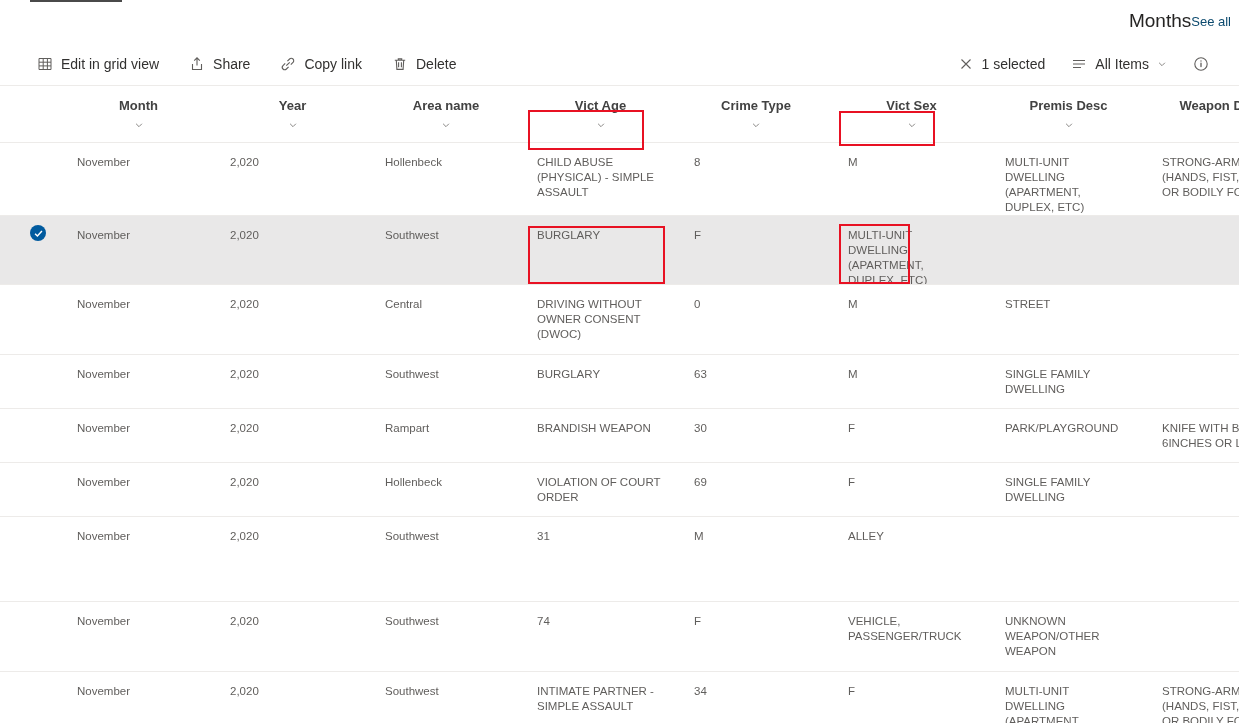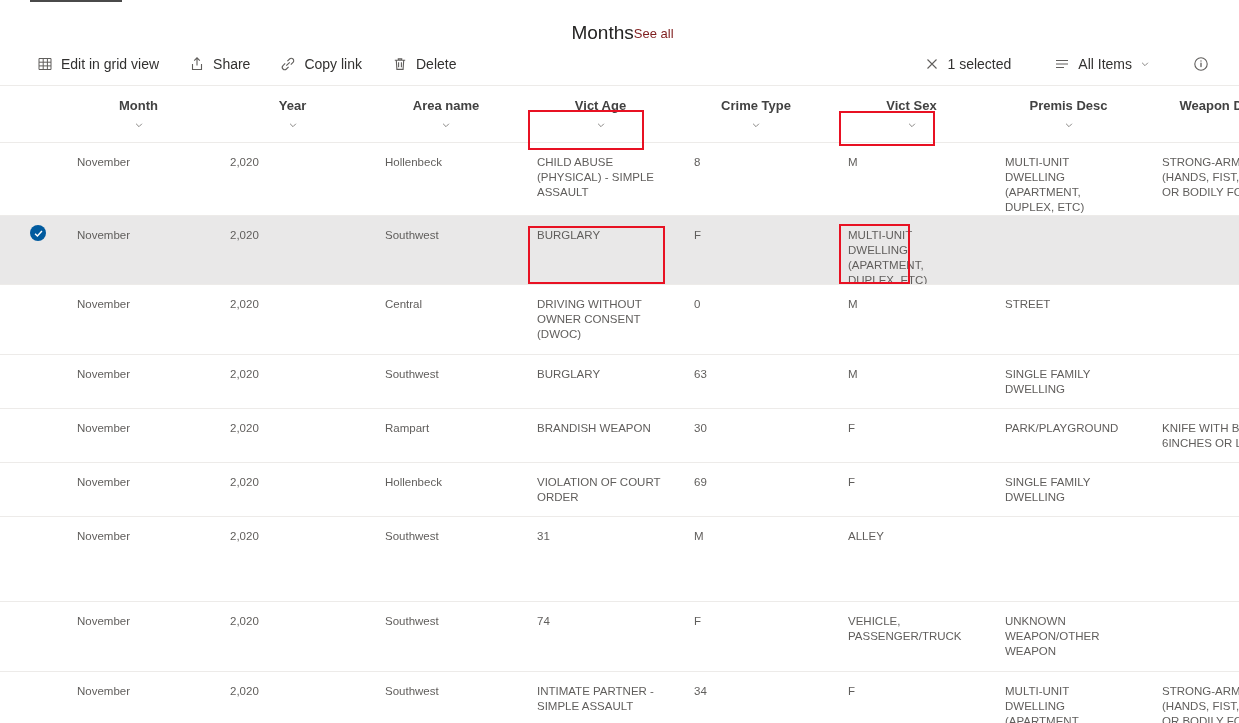--- a/index.html
+++ b/index.html
@@ -5,28 +5,28 @@
   * { margin:0; padding:0; box-sizing:border-box; }
   html,body { width:1239px; height:723px; }
   body {
     font-family:"Liberation Sans", sans-serif;
     background:#ffffff; color:#323130;
   }
   .page { position:relative; width:1239px; height:723px; overflow:hidden; background:#fff; }
 
   .crop-line { position:absolute; left:30px; top:0; width:92px; height:2px; background:#4a4a4a; }
 
-  .page-header { display:flex; justify-content:center; align-items:flex-start; padding:22px 6px 0 14px; height:32px; }
+  .page-header { display:flex; justify-content:flex-end; align-items:flex-start; padding:10px 6px 0 14px; height:32px; }
   .page-title { font-size:19px; font-weight:400; color:#252423; }
-  .see-all { font-size:13px; color:#7f1d1d; margin-top:4px; padding-right:2px; cursor:pointer; text-decoration:none; }
+  .see-all { font-size:13px; color:#0c4a6e; margin-top:4px; padding-right:2px; cursor:pointer; text-decoration:none; }
 
   .command-bar { height:44px; margin-top:10px; display:flex; align-items:center; justify-content:space-between;
                  padding:0 30px 0 37px; border-bottom:1px solid #edebe9; }
   .cmd-left { display:flex; align-items:center; gap:30px; }
-  .cmd-right { display:flex; align-items:center; gap:43px; }
+  .cmd-right { display:flex; align-items:center; gap:26px; }
   .cmd-item { display:flex; align-items:center; gap:8px; font-size:14px; color:#323130; cursor:pointer; white-space:nowrap; }
   .icon { display:inline-flex; align-items:center; justify-content:center; }
   .icon svg { display:block; }
 
   .table-wrap { width:1297px; }
   .grid-row { display:grid; grid-template-columns:62px 153px 155px 152px 157px 154px 157px 157px 150px; }
   .grid-header { margin-top:12px; height:45px; border-bottom:1px solid #edebe9; }
   .gh-cell { display:flex; align-items:center; gap:7px; padding:0 15px; font-size:13px; font-weight:600; color:#424242; overflow:hidden; white-space:nowrap; cursor:pointer;flex-direction:column; }
   .gh-check { padding:0; }
 

